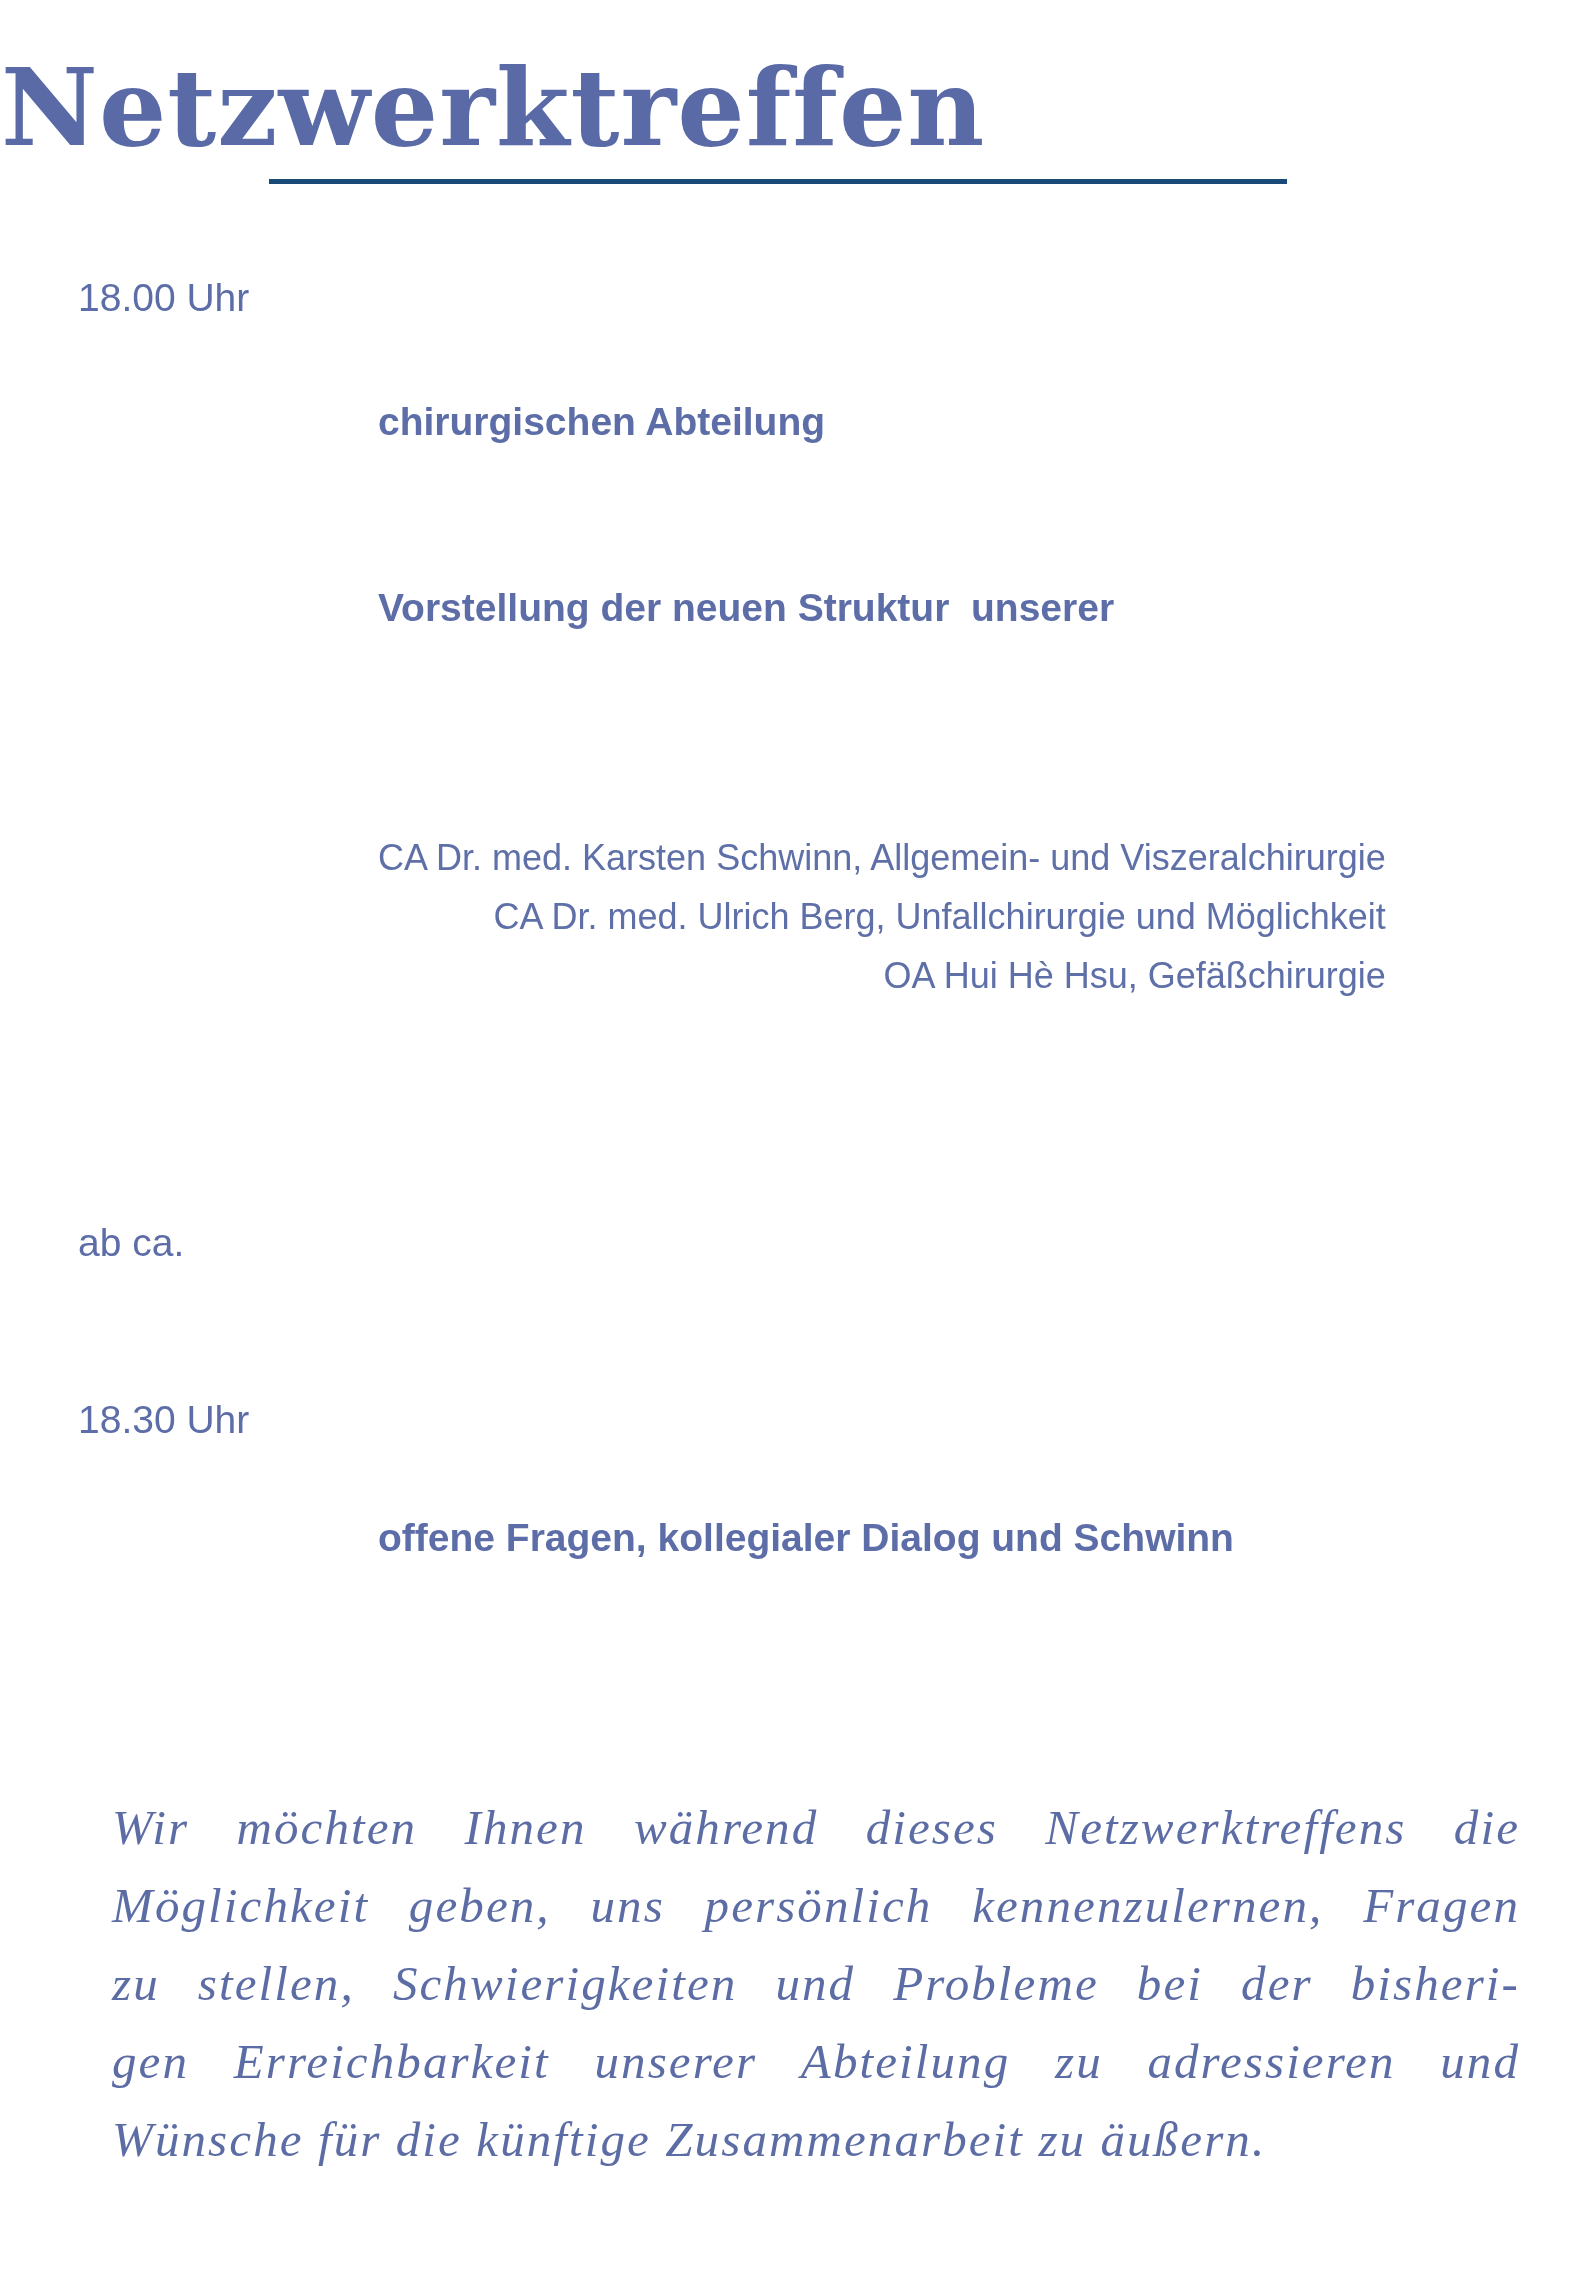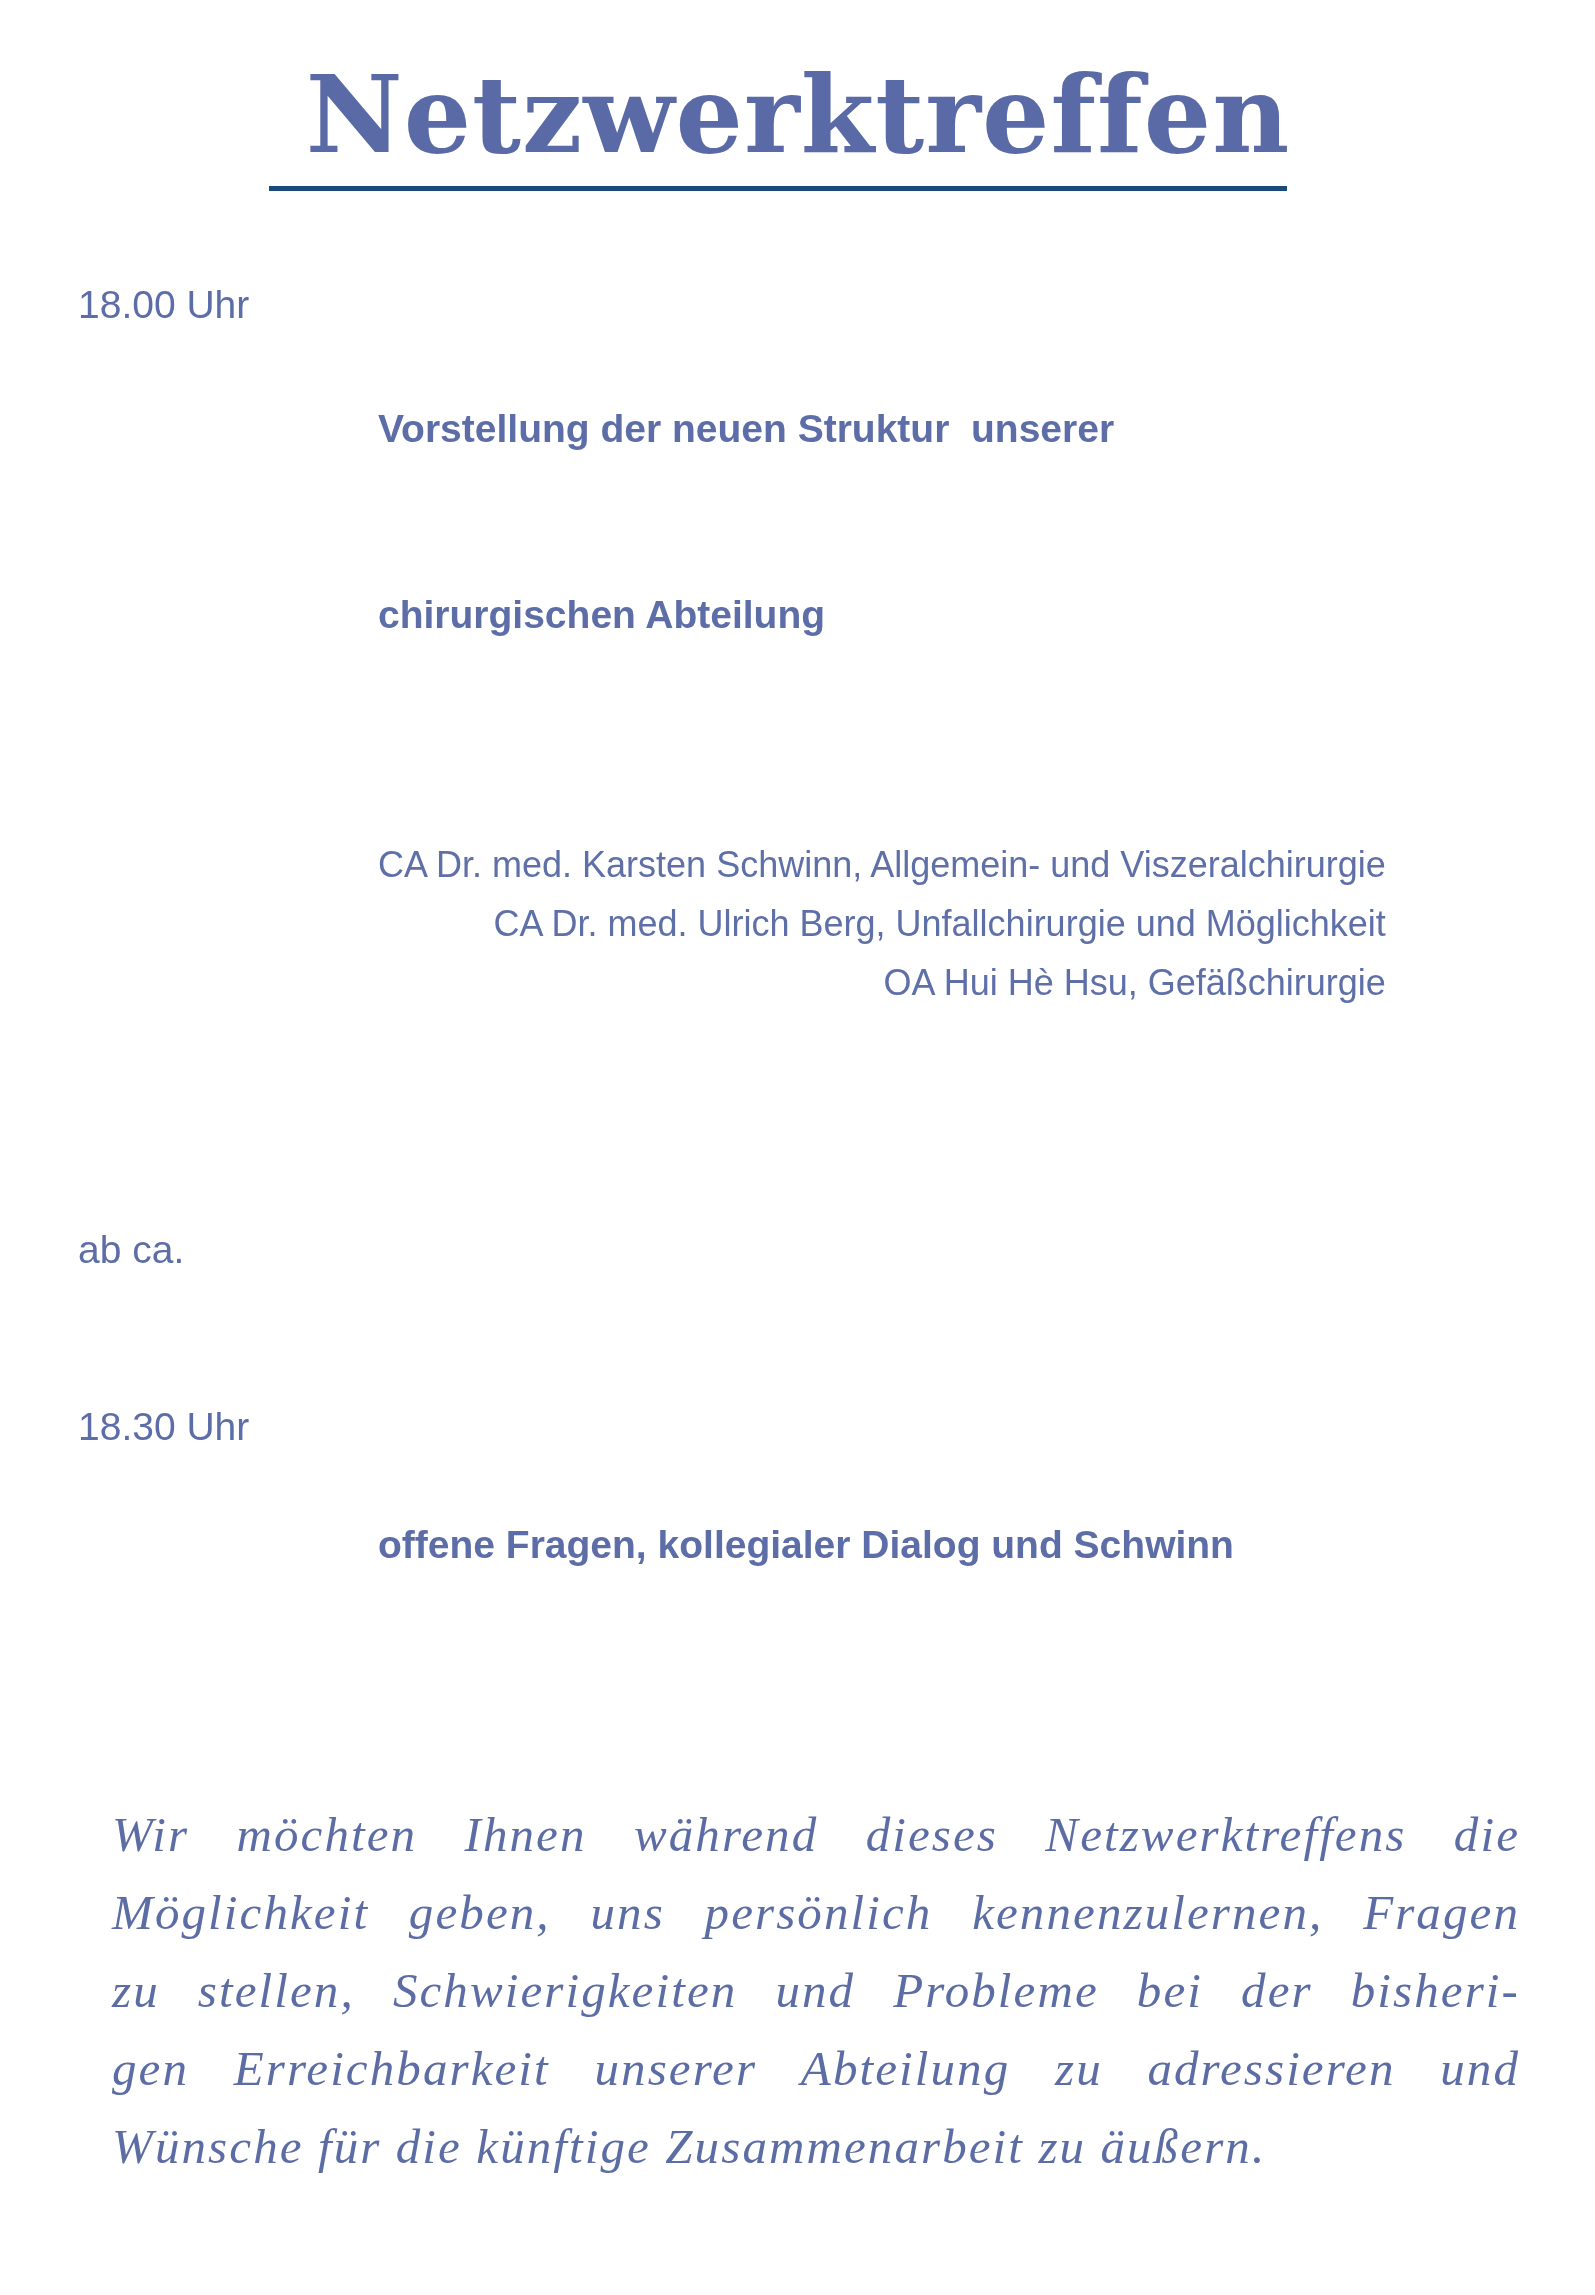--- a/index.html
+++ b/index.html
@@ -9,28 +9,28 @@
     position: relative;
     width: 1596px;
     height: 2295px;
     overflow: hidden;
     background: #ffffff;
     font-family: "Liberation Sans", sans-serif;
   }
 
   
   .flyer-title {
-    margin: 8px;
+    margin: 1px;
     padding-top: 45px;
     font-family: "DejaVu Serif", serif;
     font-weight: bold;
     font-size: 106px;
     line-height: 124px;
     letter-spacing: 1px;
-    text-align: center;
+    text-align: left;
     color: #5a6aa6;
   }
   .title-rule {
     width: 1018px;
     height: 4.7px;
     margin: 9.3px 0 0 269px;
     background: #1a4a78;
   }
 
   
@@ -82,22 +82,22 @@
 <body>
 
 <div class="page">
 
   <h1 class="flyer-title">Netzwerktreffen</h1>
   <div class="title-rule"></div>
 
   <div class="sched-row first">
     <div class="time-col">18.00 Uhr</div>
     <div class="desc-col">
+      <div>chirurgischen Abteilung</div>
       <div>Vorstellung der neuen Struktur  unserer</div>
-      <div>chirurgischen Abteilung</div>
     </div>
   </div>
 
   <div class="sched-row speakers">
     <div class="time-col"></div>
     <div>
       <div class="speaker-line">CA Dr. med. Karsten Schwinn, Allgemein- und Viszeralchirurgie</div>
       <div class="speaker-line">CA Dr. med. Ulrich Berg, Unfallchirurgie und Möglichkeit</div>
       <div class="speaker-line">OA Hui Hè Hsu, Gefäßchirurgie</div>
     </div>

